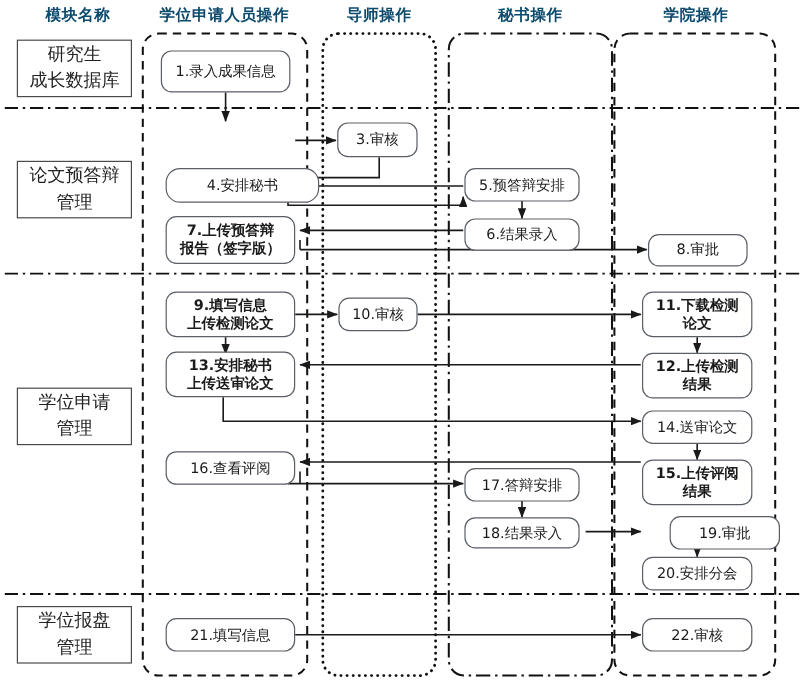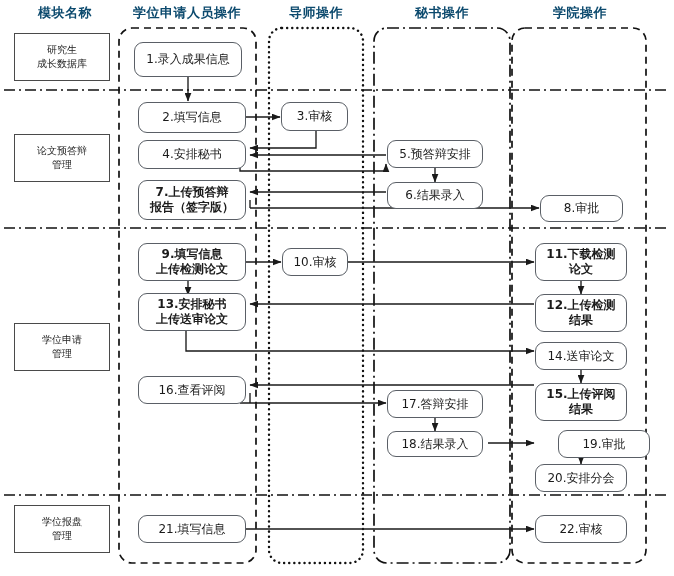--- a/index.html
+++ b/index.html
@@ -25,21 +25,21 @@
   
   .modbox{
     position:absolute;
     box-sizing:border-box;
     border:1px solid #4a4a4a;
     background:#fff;
     display:flex;
     align-items:center;
     justify-content:center;
     text-align:center;
-    font-size:10px;
+    font-size:15px;
     line-height:1.45;
     color:#222;
   }
 
   
   .node{
     position:absolute;
     box-sizing:border-box;
     border:1.3px solid #5a5f66;
     border-radius:9px;
@@ -174,29 +174,26 @@
     <span>
       <span>学位报盘</span><br>
       <span>管理</span>
     </span>
   </div>
 
   <div class="node" style="left:134px;top:42px;width:108px;height:35px;">
     <span>1.录入成果信息</span>
   </div>
 
-  <div class="node" style="left:138px;top:102px;width:108px;height:31px;">
-    <span>2.填写信息</span>
-  </div>
 
   <div class="node" style="left:281px;top:102px;width:67px;height:29px;">
     <span>3.审核</span>
   </div>
 
-  <div class="node" style="left:138px;top:140px;width:108px;height:29px;">
+  <div class="node" style="left:138px;top:140px;width:128px;height:29px;border-radius:12px;">
     <span>4.安排秘书</span>
   </div>
 
   <div class="node" style="left:387px;top:140px;width:96px;height:28px;">
     <span>5.预答辩安排</span>
   </div>
 
   <div class="node" style="left:387px;top:182px;width:96px;height:27px;">
     <span>6.结果录入</span>
   </div>

